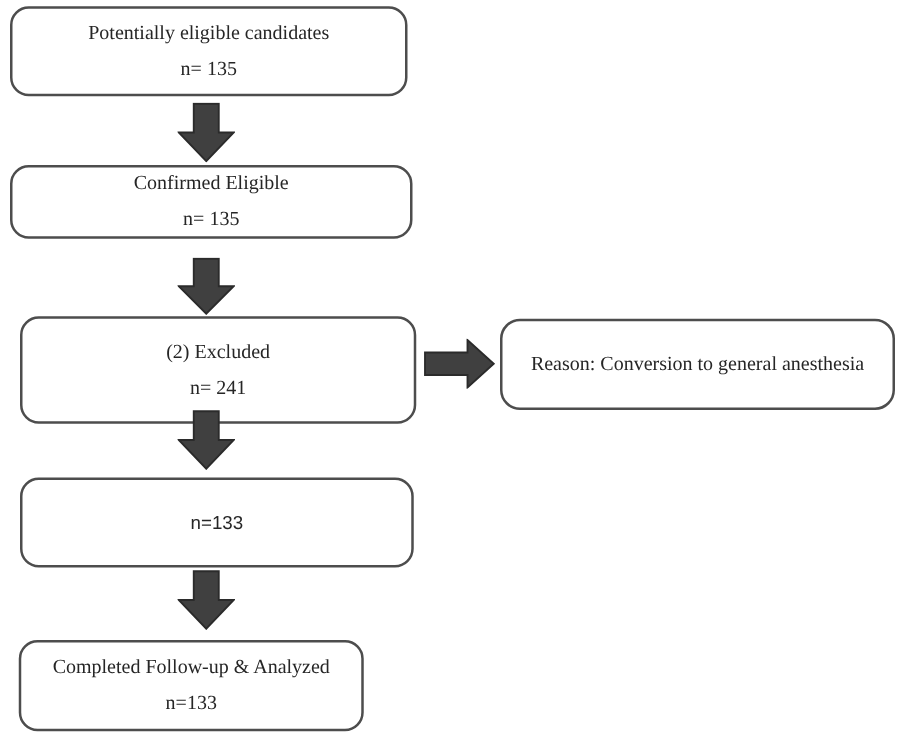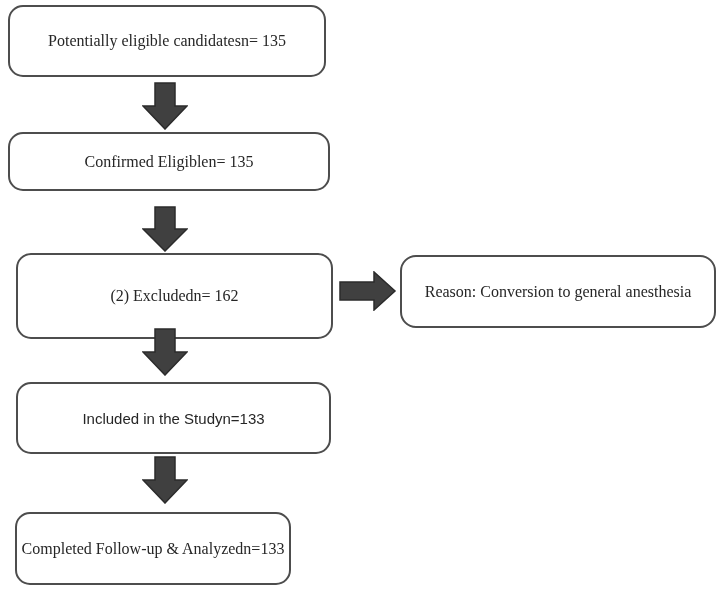--- a/index.html
+++ b/index.html
@@ -10,20 +10,21 @@
     background: #ffffff;
     overflow: hidden;
   }
   .box {
     position: absolute;
     box-sizing: border-box;
     border: 2px solid #4d4d4d;
     border-radius: 15px;
     background: #ffffff;
     display: flex;
+    flex-direction: column;
     align-items: center;
     justify-content: center;
     row-gap: 13px;
     text-align: center;
     color: #262626;
   }
   .serif { font-family: "Liberation Serif", "DejaVu Serif", serif; font-size: 16px; }
   .sans  { font-family: "Liberation Sans", "DejaVu Sans", sans-serif; font-size: 15px; }
   .line  { line-height: 1; white-space: nowrap; }
   .arrow { position: absolute; display: block; }
@@ -64,37 +65,36 @@
     <div class="line">Confirmed Eligible</div>
     <div class="line">n= 135</div>
   </div>
 
   <svg class="arrow" id="arrow2" width="46" height="46" viewBox="0 0 46 46">
     <polygon points="13,1 33,1 33,23 45,23 23,45 1,23 13,23" fill="#404040"></polygon>
   </svg>
 
   <div class="box serif" id="box3">
     <div class="line">(2) Excluded</div>
-    <div class="line">n= 162</div>
+    <div class="line">n= 241</div>
   </div>
 
   <svg class="arrow" id="arrow-right" width="58" height="40" viewBox="0 0 58 40">
     <polygon points="1,11 35,11 35,1 56,20 35,39 35,29 1,29" fill="#404040"></polygon>
   </svg>
 
   <div class="box serif" id="side-box">
     <div class="line">Reason: Conversion to general anesthesia</div>
   </div>
 
   <svg class="arrow" id="arrow3" width="46" height="48" viewBox="0 0 46 48">
     <polygon points="13,1 33,1 33,24 45,24 23,47 1,24 13,24" fill="#404040"></polygon>
   </svg>
 
   <div class="box sans" id="box4">
-    <div class="line">Included in the Study</div>
     <div class="line">n=133</div>
   </div>
 
   <svg class="arrow" id="arrow4" width="46" height="48" viewBox="0 0 46 48">
     <polygon points="13,1 33,1 33,24 45,24 23,47 1,24 13,24" fill="#404040"></polygon>
   </svg>
 
   <div class="box serif" id="box5">
     <div class="line">Completed Follow-up &amp; Analyzed</div>
     <div class="line">n=133</div>

